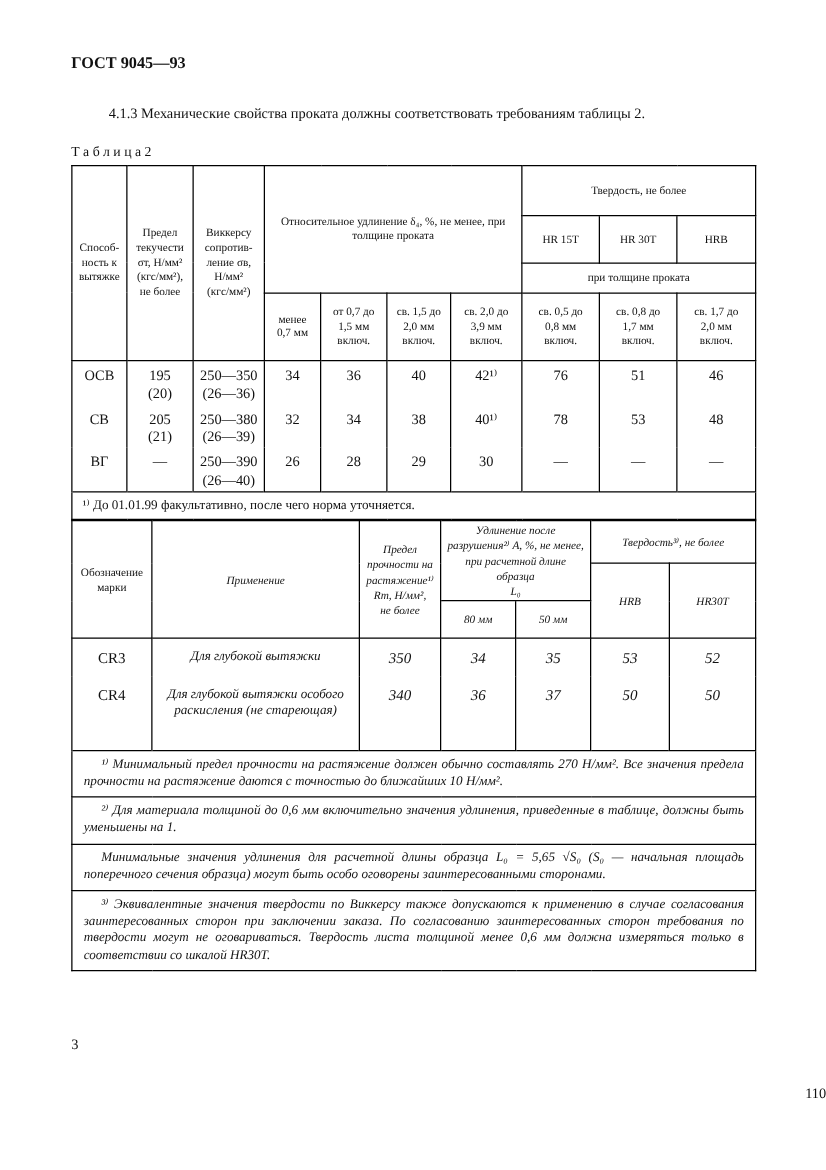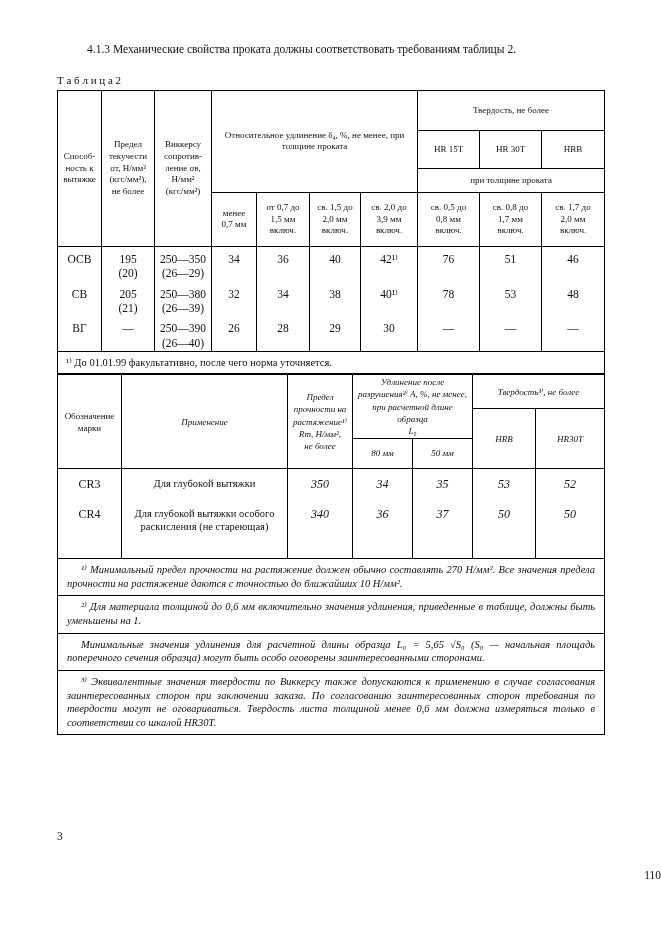--- a/index.html
+++ b/index.html
@@ -24,34 +24,35 @@
   .t2 th{font-size:9px;line-height:1.3;}
   .t2 tbody td{font-size:11.5px;border-top:none;border-bottom:none;
                vertical-align:top;padding-top:5px;line-height:1.25;}
   .t2 tr.foot-row td{border-top:1px solid #000;border-bottom:1px solid #000;
                font-size:10.5px;text-align:left;padding:4px 8px;vertical-align:middle;}
 
   
   .t2a th{font-size:9px;line-height:1.35;}
   .t2a tbody td{font-size:12px;border-top:none;border-bottom:none;
                vertical-align:top;padding-top:8px;line-height:1.3;}
-  .t2a td.prim{font-size:10.5px;text-align:center;padding-left:10px;padding-right:10px;}
+  .t2a td.prim{font-size:10.5px;text-align:center;padding-left:10px;padding-right:10px;font-style:italic;}
   .t2a tr.note-row td{border-top:1px solid #000;border-bottom:1px solid #000;
                font-size:10.5px;text-align:justify;padding:4px 9px 5px 9px;
                text-indent:14px;vertical-align:middle;line-height:1.3;}
 
   .footer{position:absolute;top:828px;left:0;width:661px;font-size:11.5px;}
   .footer .left{position:absolute;left:57px;top:2px;}
   .footer .center{display:block;text-align:right;margin-top:41px;}
 </style>
 </head>
 <body>
 
 <div class="page">
 
+  <div class="doc-number">ГОСТ 9045—93</div>
 
   <p class="body-para p413">4.1.3  Механические свойства проката должны соответствовать требованиям таблицы 2.</p>
 
   <div class="table-caption">Т а б л и ц а   2</div>
 
   <table class="t2">
     <colgroup>
       <col style="width:44px">
         <col style="width:53px">
         <col style="width:57px">
@@ -111,21 +112,21 @@
 2,0 мм
 включ.</th>
       </tr>
     </thead>
     <tbody>
       <tr style="height:32px">
         <td class="pre">ОСВ</td>
         <td class="pre">195
 (20)</td>
         <td class="pre">250—350
-(26—29)</td>
+(26—36)</td>
         <td>34</td>
         <td>36</td>
         <td>40</td>
         <td>42¹⁾</td>
         <td>76</td>
         <td>51</td>
         <td>46</td>
       </tr>
       <tr style="height:30px">
         <td class="pre">СВ</td>

